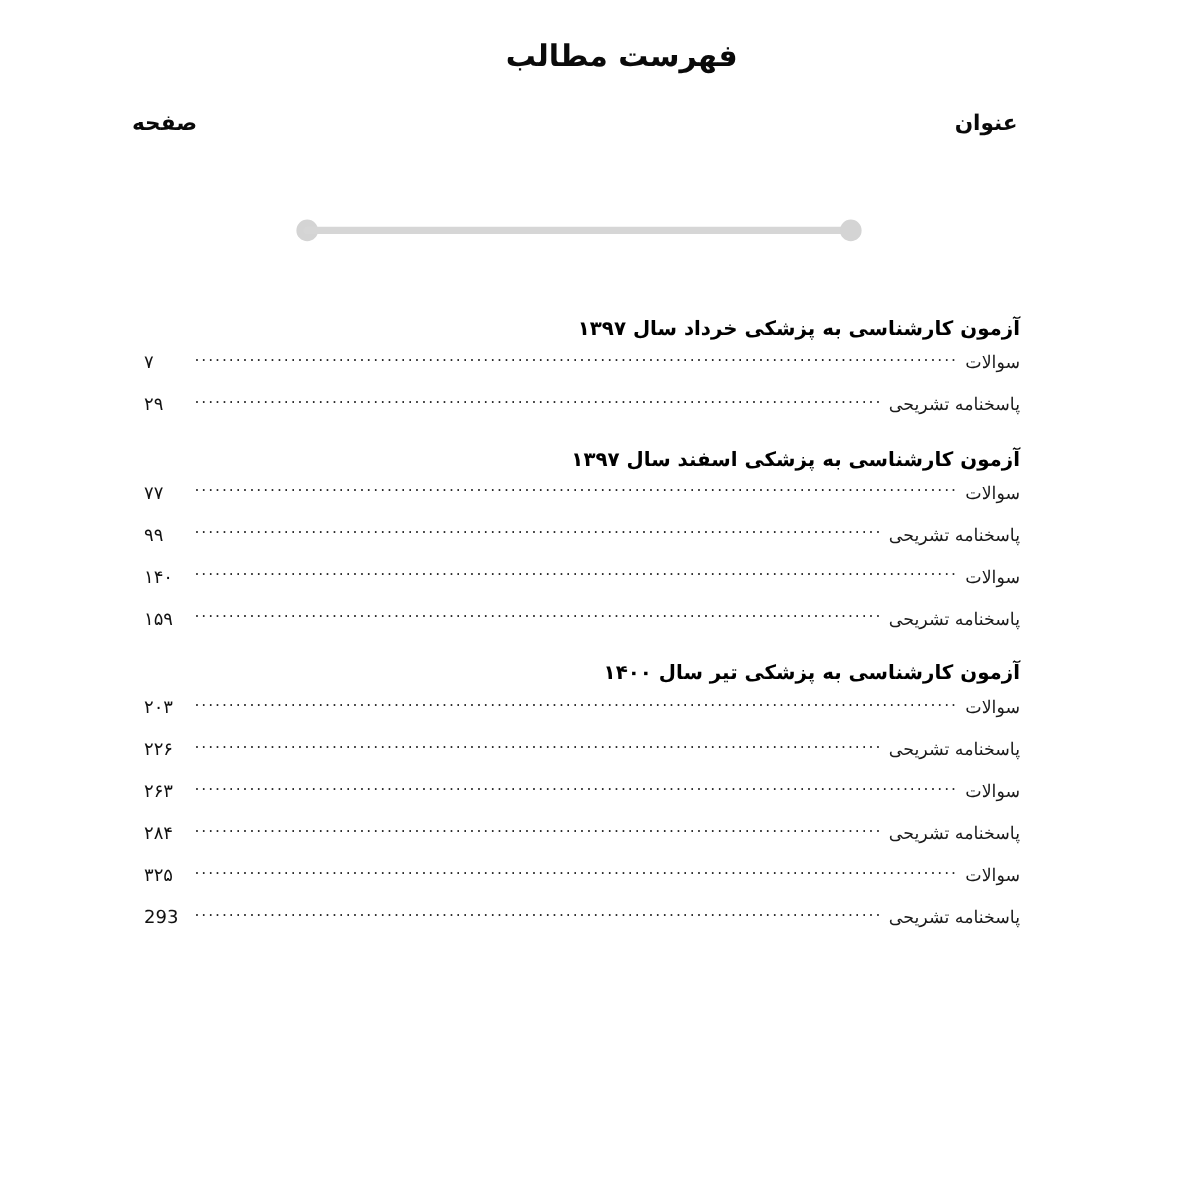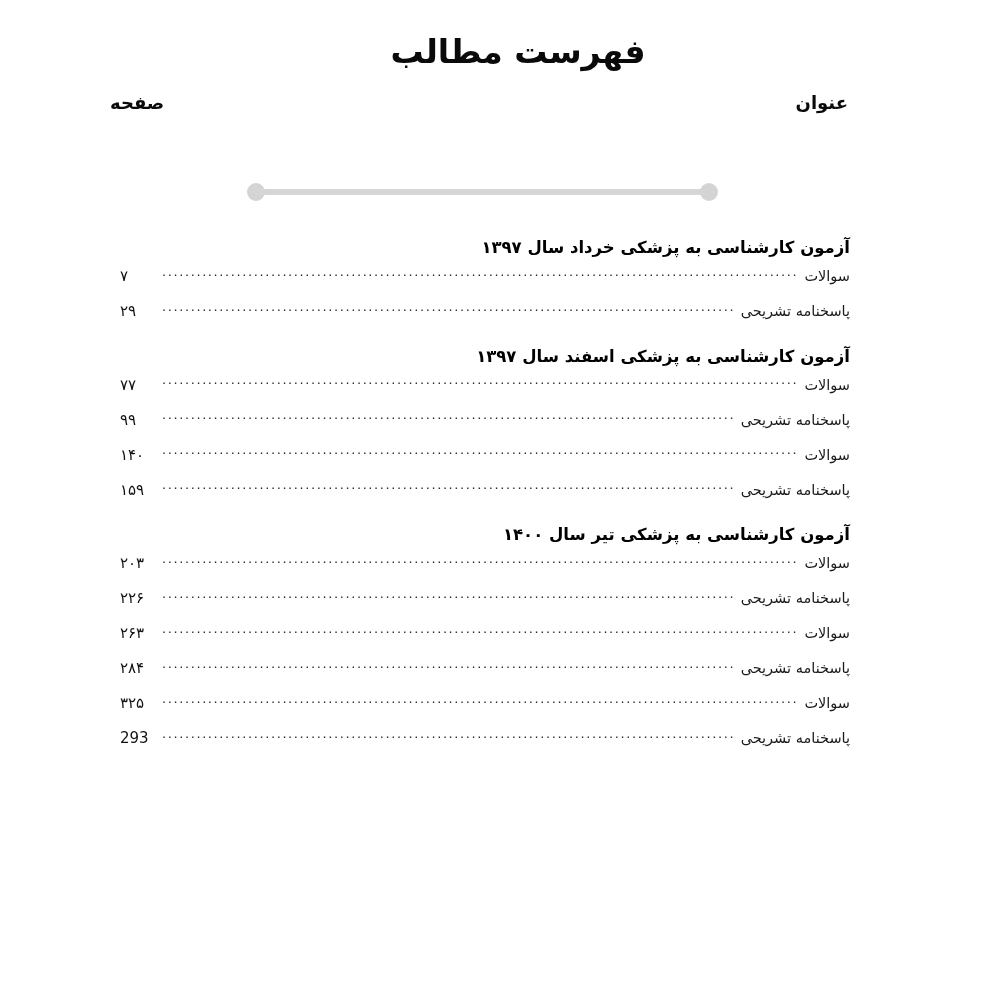--- a/index.html
+++ b/index.html
@@ -24,21 +24,21 @@
     box-sizing: border-box;
   }
 
   
   .doc-title {
     position: absolute;
     top: 32px;
     left: 0;
     right: 0;
     text-align: center;
-    font-size: 33px;
+    font-size: 25px;
     font-weight: bold;
     letter-spacing: 0.5px;
     color: #0a0a0a;
     direction: rtl;
     padding-left: 36px;
   }
 
   
   .col-headers {
     position: absolute;
@@ -83,21 +83,21 @@
     height: 18px;
     border-radius: 50%;
     background: #d4d4d4;
   }
   .divider-dot.left  { left: 0; }
   .divider-dot.right { right: 0; }
 
   
   .toc {
     position: absolute;
-    top: 228px;
+    top: 254px;
     left: 120px;
     right: 150px;
     direction: rtl;
   }
 
   .toc-section {
     margin-bottom: 0;
   }
 
   .section-heading {

